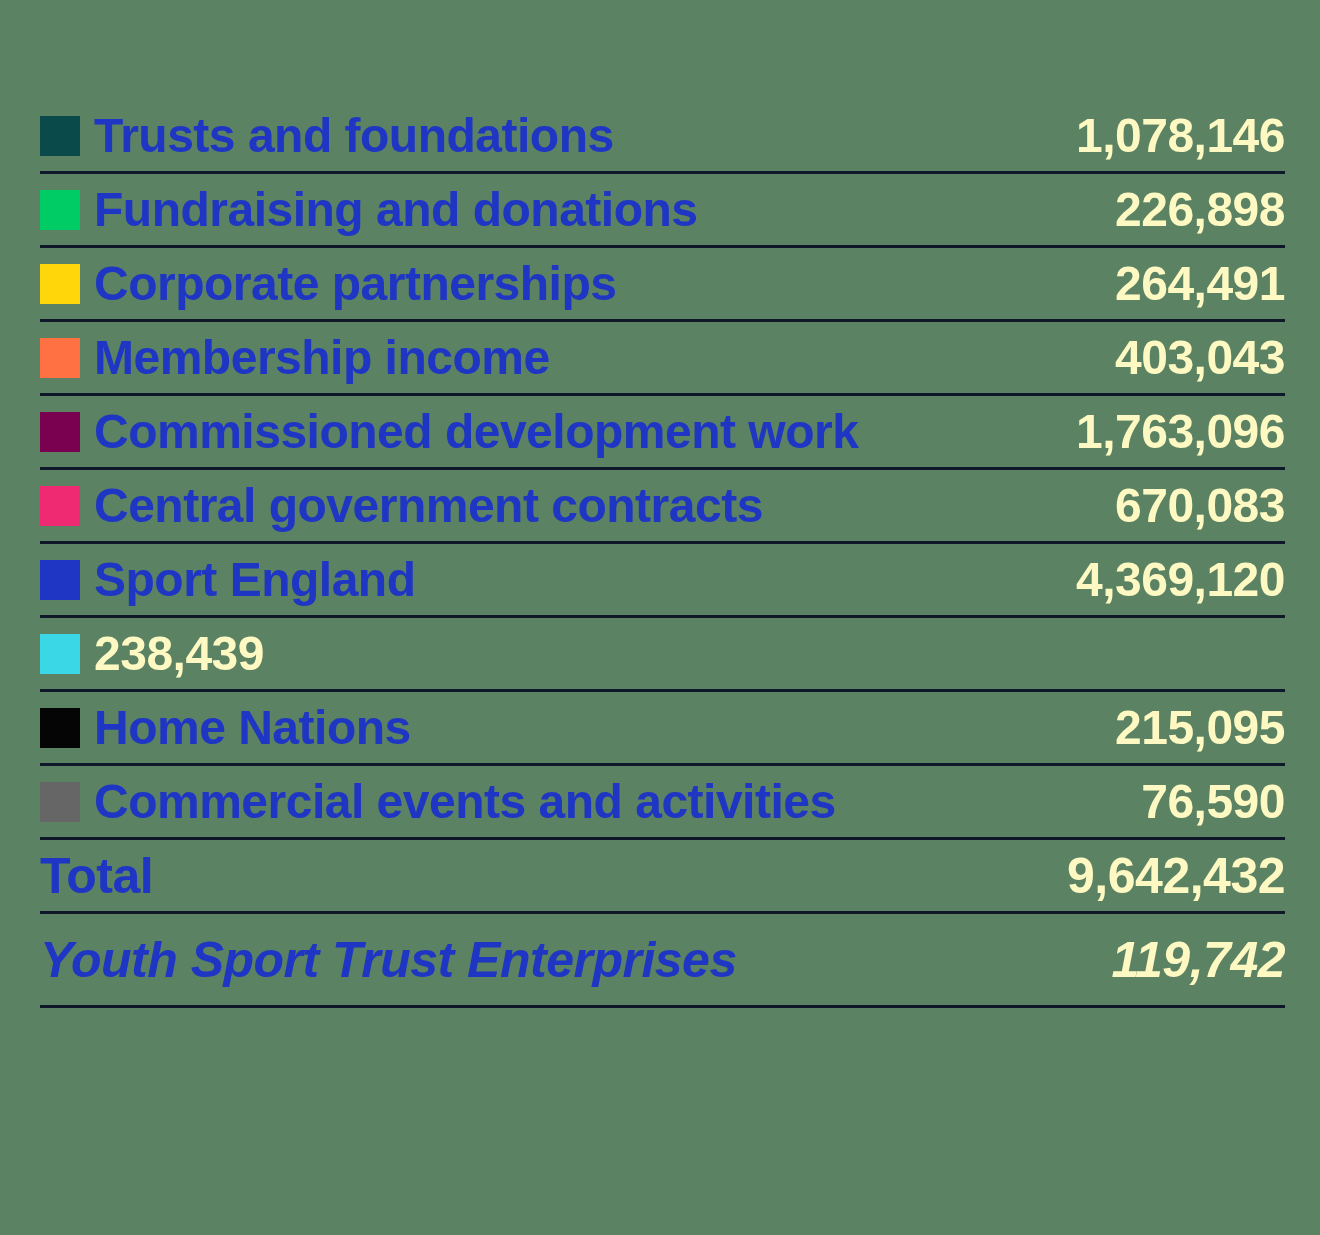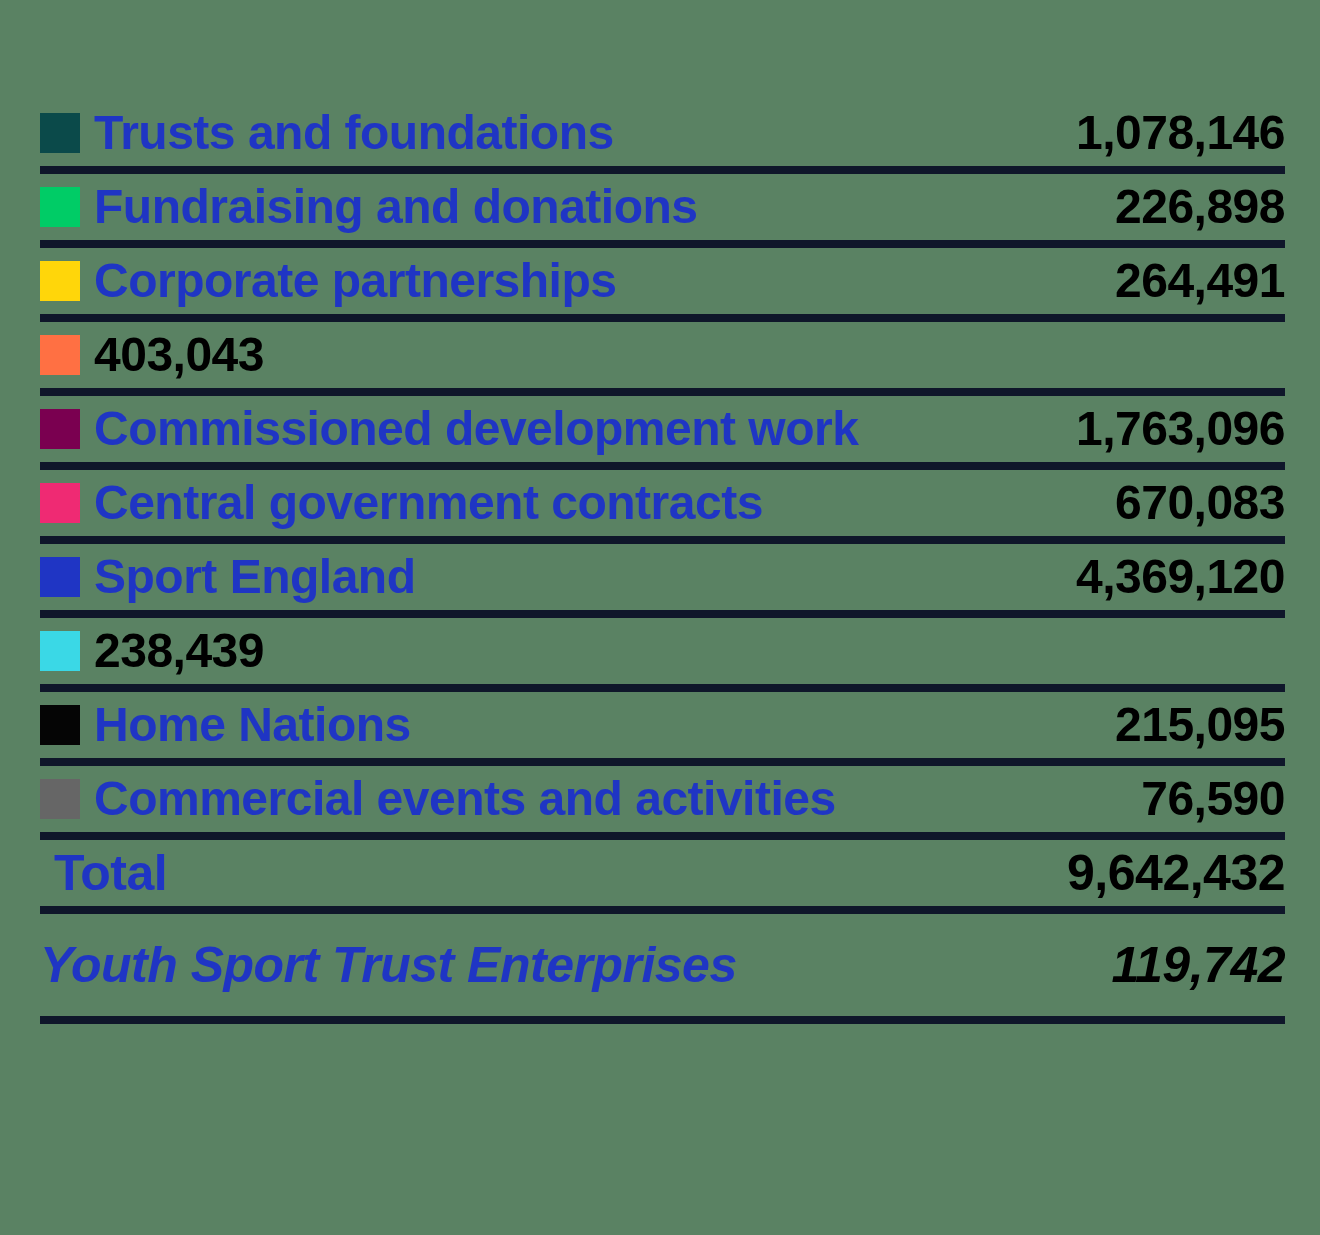--- a/index.html
+++ b/index.html
@@ -17,21 +17,21 @@
   #table-wrap {
     position: absolute;
     left: 40px;
     top: 100px;
     width: 1245px;
   }
 
   .row {
     display: flex;
     align-items: center;
-    border-bottom: 8px solid #0f172a;
+    border-bottom: 3px solid #0f172a;
     height: 74px;
     box-sizing: border-box;
   }
 
   .swatch {
     width: 40px;
     height: 40px;
     flex: 0 0 40px;
     margin-right: 14px;
   }
@@ -40,41 +40,41 @@
     color: #1f35c4;
     font-size: 48px;
     font-weight: bold;
     letter-spacing: -0.5px;
     white-space: nowrap;
     flex: 1 1 auto;
     line-height: 1;
   }
 
   .value {
-    color: #000000;
+    color: #fef9c3;
     font-size: 48px;
     font-weight: bold;
     letter-spacing: -0.5px;
     white-space: nowrap;
     text-align: right;
     flex: 0 0 auto;
     line-height: 1;
   }
 
   .row.total .label,
   .row.total .value {
     font-size: 50px;
     font-weight: bold;
   }
   .row.total .label {
-    margin-left: 14px;
+    margin-left: 0;
   }
 
   .row.enterprises {
-    height: 110px;
+    height: 94px;
   }
   .row.enterprises .label,
   .row.enterprises .value {
     font-style: italic;
     font-size: 50px;
   }
 </style>
 </head>
 <body>
 
@@ -93,20 +93,21 @@
   </div>
 
   <div class="row">
     <span class="swatch" style="background:#ffd60a"></span>
     <span class="label">Corporate partnerships</span>
     <span class="value">264,491</span>
   </div>
 
   <div class="row">
     <span class="swatch" style="background:#ff7043"></span>
+    <span class="label">Membership income</span>
     <span class="value">403,043</span>
   </div>
 
   <div class="row">
     <span class="swatch" style="background:#7a0050"></span>
     <span class="label">Commissioned development work</span>
     <span class="value">1,763,096</span>
   </div>
 
   <div class="row">

